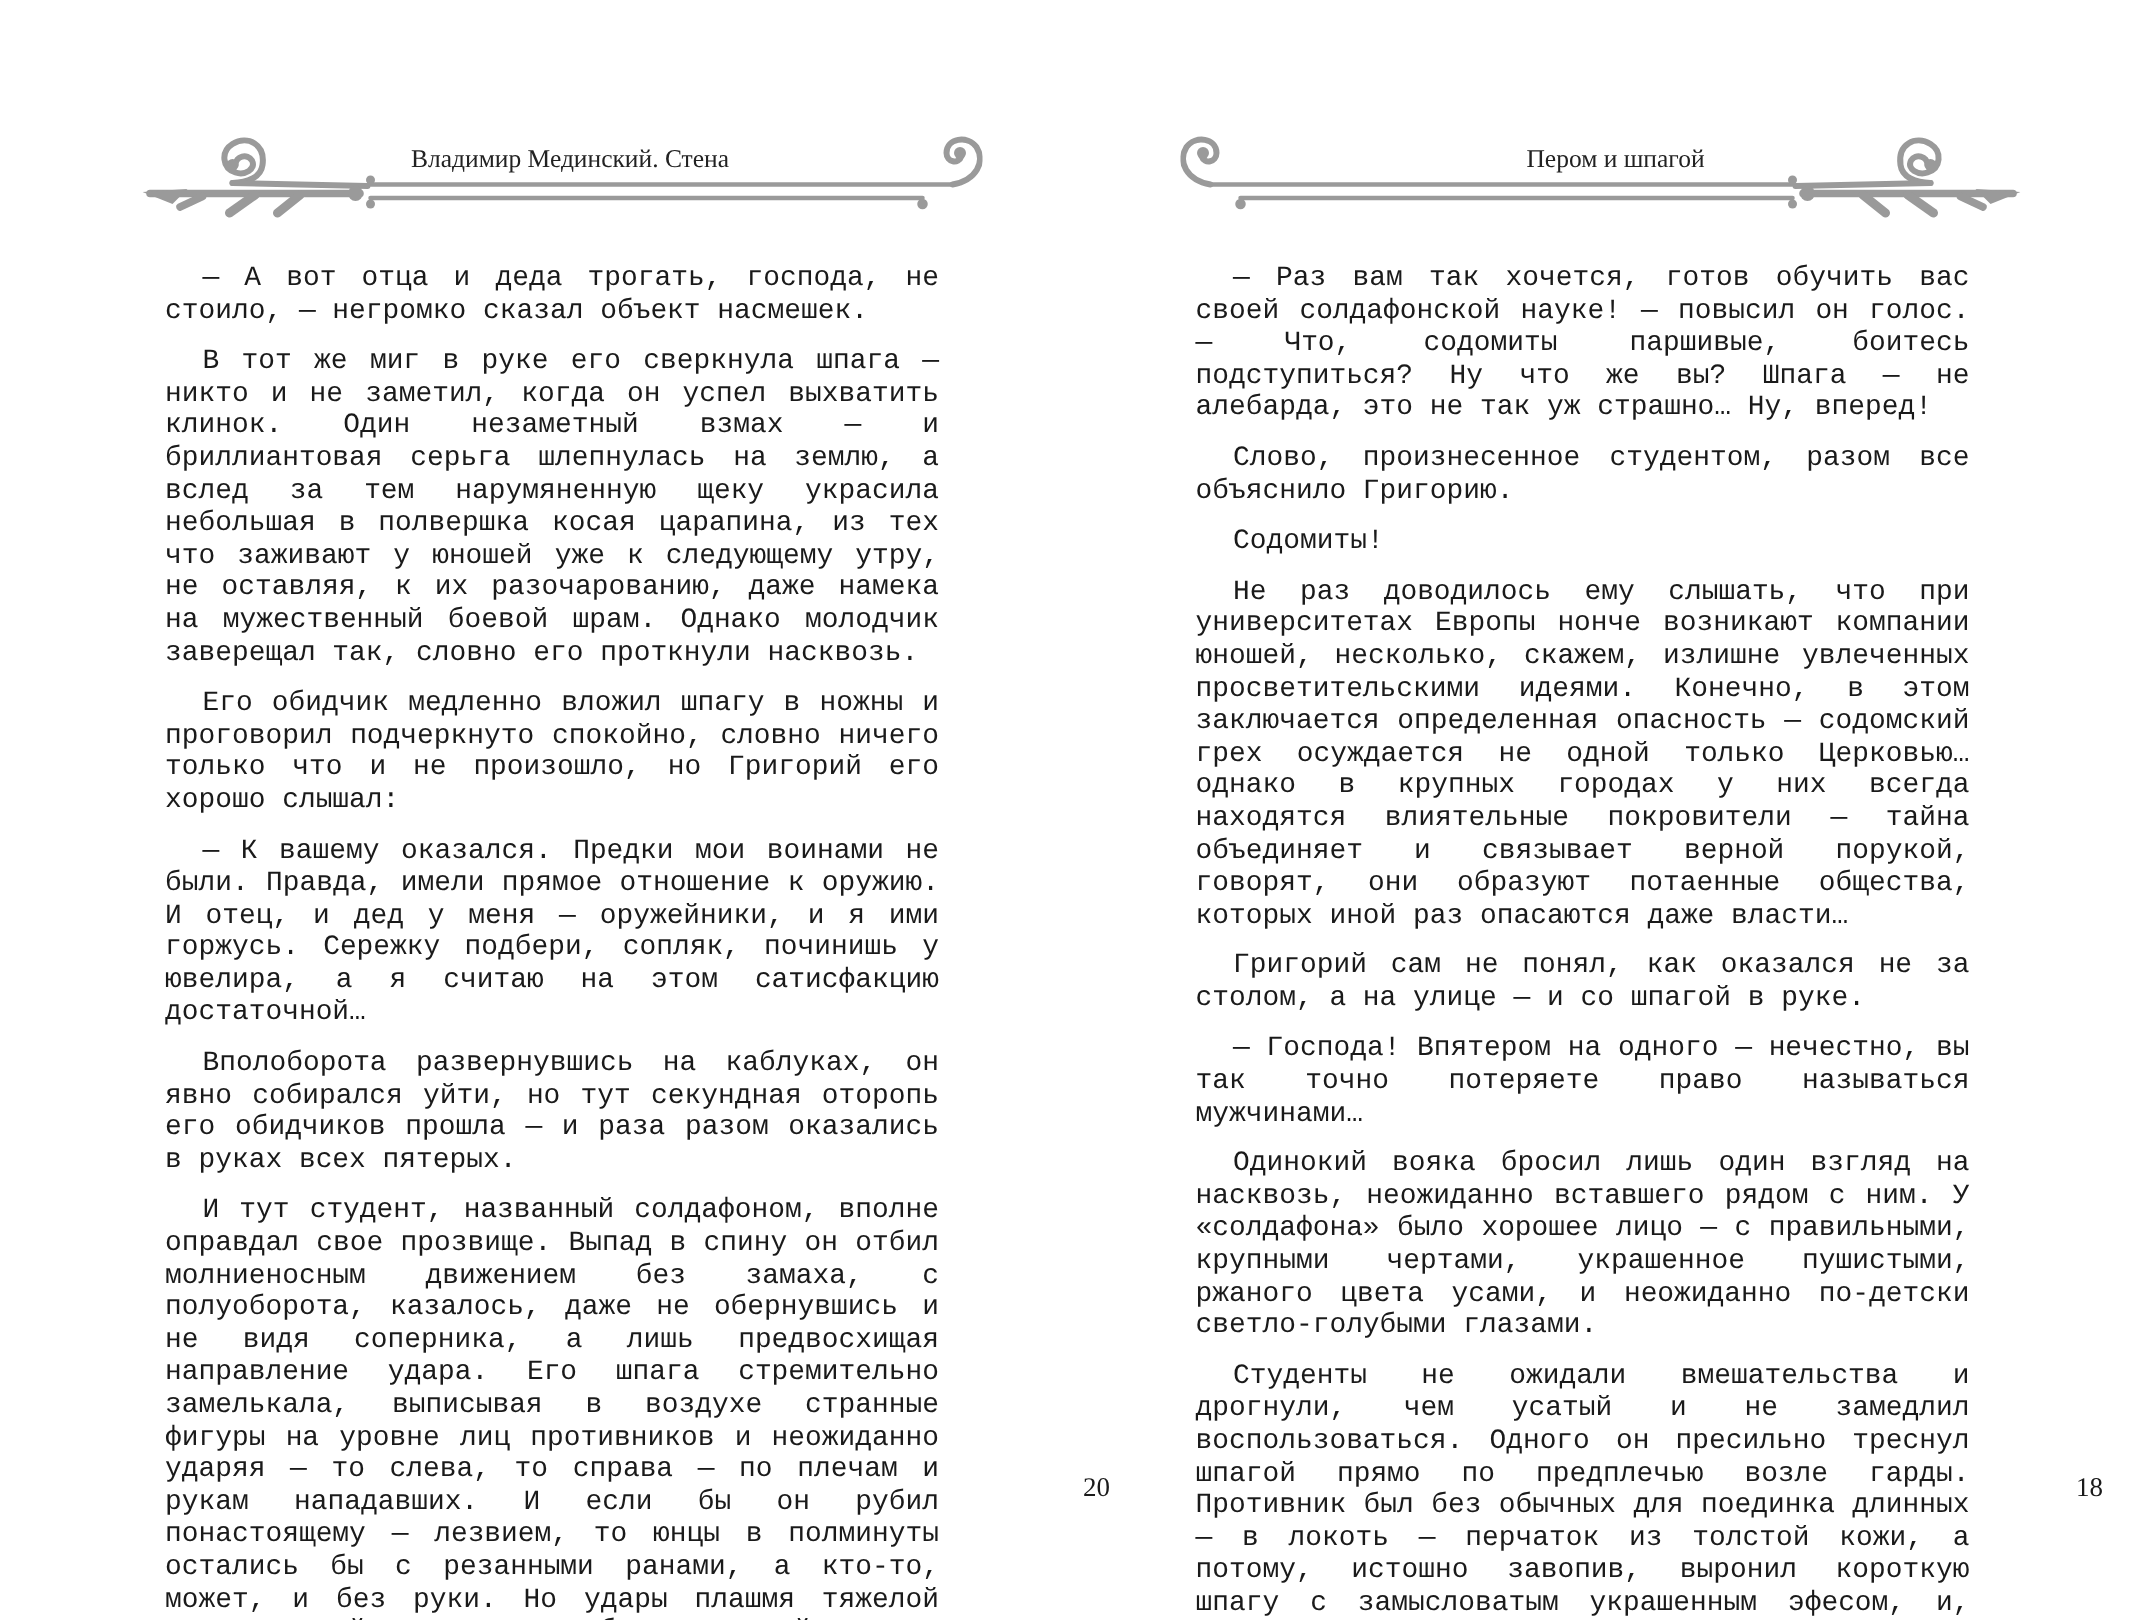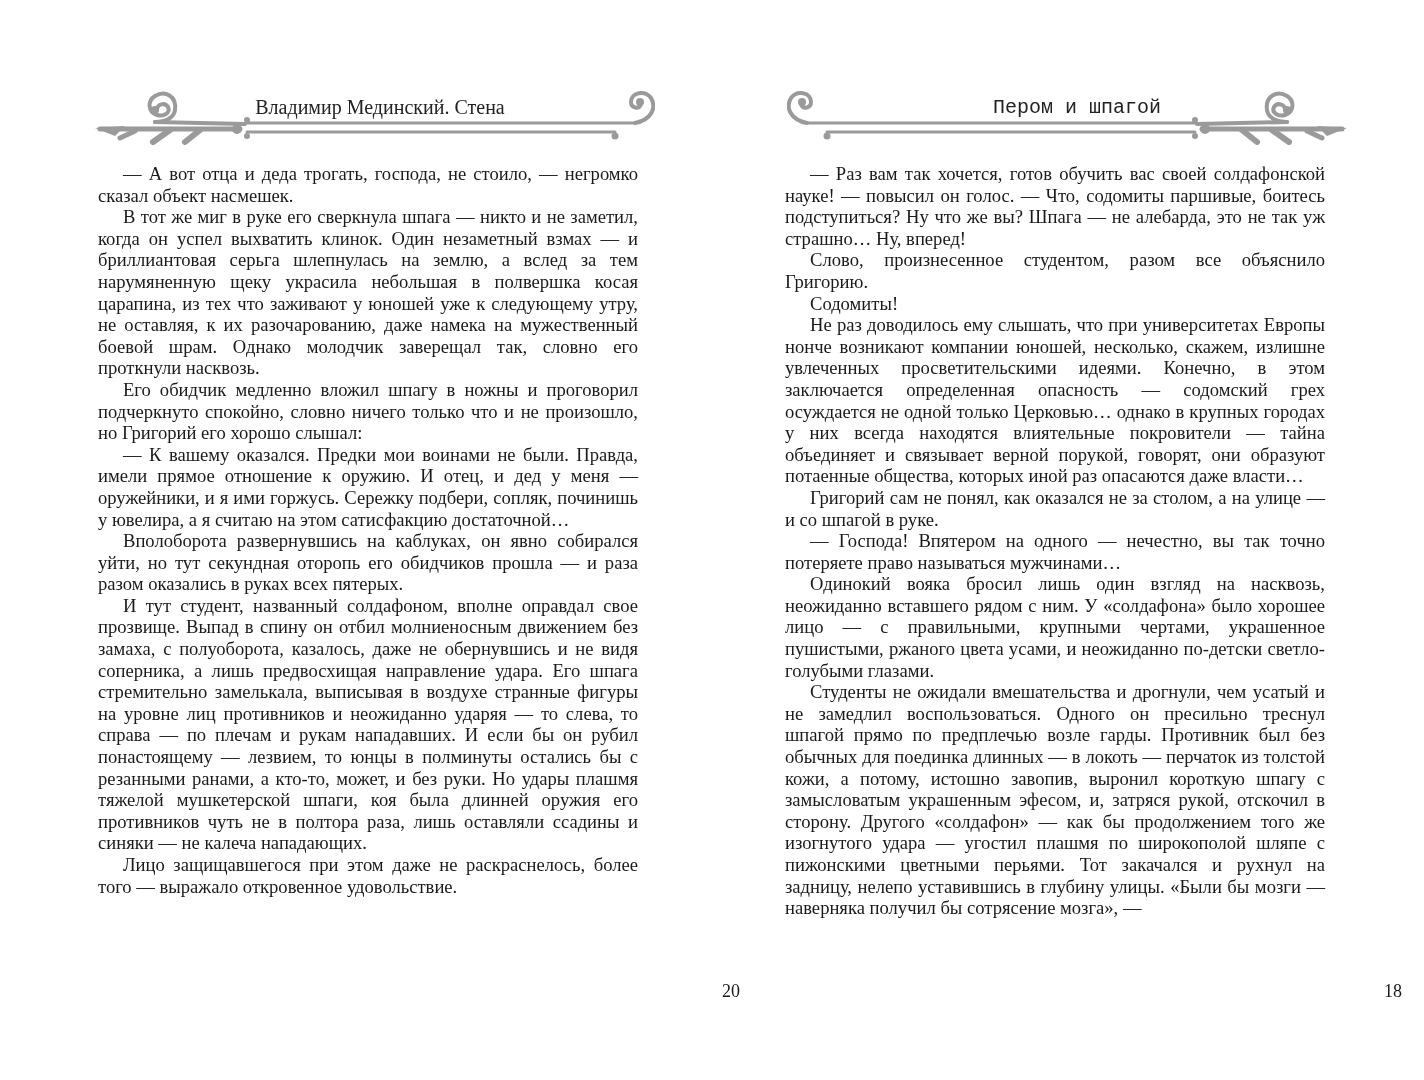--- a/index.html
+++ b/index.html
@@ -5,28 +5,28 @@
     html, body { margin: 0; padding: 0; background: #ffffff; }
     body { width: 1424px; height: 1080px; position: relative; overflow: hidden;
            font-family: "Liberation Serif", "DejaVu Serif", serif; color: #1a1a1a; }
     .page { position: absolute; top: 0; height: 1080px; }
     .page-left { left: 0; width: 712px; }
     .page-right { left: 712px; width: 712px; }
     .header { position: absolute; top: 86px; height: 60px; width: 560px; }
     .page-left .header { left: 95px; }
     .page-right .header { left: 75px; }
     .header svg { position: absolute; left: 0; top: 0; width: 560px; height: 60px; }
-    .running-title { position: absolute; top: 10px; font-size: 20px; color: #222; white-space: nowrap; }
+    .running-title { position: absolute; top: 10px; font-size: 17px; color: #222; white-space: nowrap; }
     .page-left .running-title { left: 0; width: 400px; text-align: center; left: 85px; }
-    .page-right .running-title { left: 160px; width: 260px; text-align: center; font-family: Liberation Mono, monospace; }
+    .page-right .running-title { left: 160px; width: 260px; text-align: center; }
     .text { position: absolute; top: 163px; width: 540px; font-size: 18.6px; line-height: 21.6px;
             text-align: justify; hyphens: manual; }
     .page-left .text { left: 98px; }
     .page-right .text { left: 73px; }
-    .text p { margin: 0; text-indent: 25px; }
+    .text p { margin: 12px; text-indent: 25px; font-family: Liberation Mono, monospace; }
     .folio { position: absolute; top: 981px; width: 100%; text-align: right; font-size: 18px; }
     .page-left .folio { left: 0; width: 740px; }
     .page-right .folio { left: 0; width: 690px; }
   </style>
 </head>
 <body>
 
 <div class="page page-left">
   <div class="header">
     <svg viewBox="0 0 560 60">

